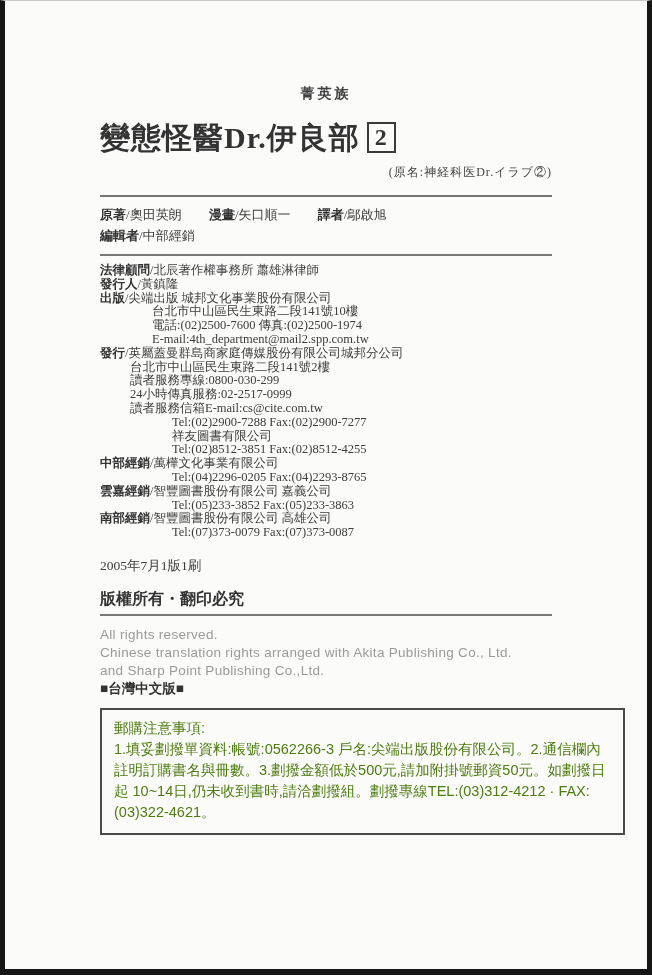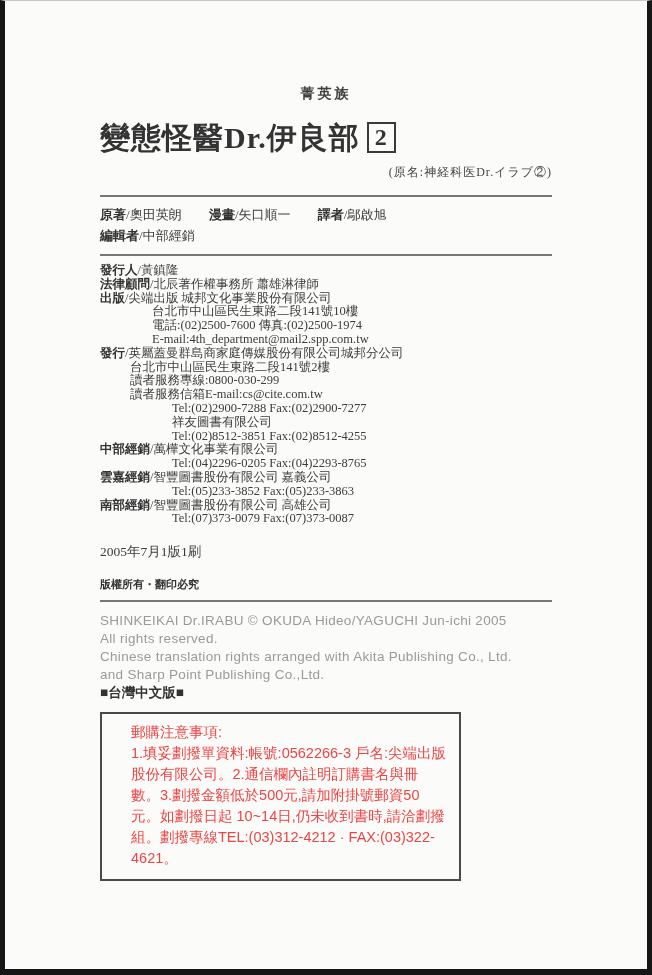--- a/index.html
+++ b/index.html
@@ -55,37 +55,37 @@
   .rule3{margin-top:7px;}
   .credits{margin-top:7px;font-size:13px;line-height:21px;}
   .credit-pair{margin-right:24px;}
   .plabel{font-weight:bold;color:#333;text-align:right;}
   .publines{margin-top:8px;font-size:12.5px;line-height:13.8px;}
   .pline{white-space:nowrap;}
   .ind1{padding-left:30px;}
   .ind2{padding-left:52px;}
   .ind3{padding-left:72px;}
   .date{margin-top:17px;font-size:13.5px;}
-  .rights{margin-top:15px;font-size:11px;font-weight:bold;line-height:17px;color:#333;}
+  .rights{margin-top:15px;font-size:16px;font-weight:bold;line-height:17px;color:#333;}
   .english{
     margin-top:10px;
     font-family:"Liberation Sans","DejaVu Sans",sans-serif;
     font-size:13.5px;line-height:18px;
     color:#9a9a9a;letter-spacing:0.3px;
   }
   .tw-label{font-size:13.5px;font-weight:bold;color:#333;}
   .order-box{
     margin-top:10px;
     box-sizing:border-box;
-    width:361px;
+    width:525px;
     border:2px solid #4a4a4a;
-    padding:8px 12px 10px 29px;
+    padding:8px 12px 10px 12px;
     font-family:"Liberation Sans","DejaVu Sans",sans-serif;
     font-size:14.5px;line-height:21px;
-    color:#ef4444;
+    color:#4d7c0f;
   }
 </style>
 </head>
 <body>
 
 <div class="page">
   <div class="content">
 
     <div class="series">菁英族</div>
 
@@ -104,29 +104,30 @@
         <span class="credit-pair"><span class="plabel">譯者</span><span>/</span><span>鄔啟旭</span></span>
       </div>
       <div class="pline">
         <span class="credit-pair"><span class="plabel">編輯者</span><span>/</span><span>中部經銷</span></span>
       </div>
     </div>
 
     <hr class="rule rule2">
 
     <div class="publines">
+      <div class="pline"><span class="plabel">法律顧問</span><span>/</span><span>北辰著作權事務所  蕭雄淋律師</span></div>
       <div class="pline"><span class="plabel">發行人</span><span>/</span><span>黃鎮隆</span></div>
-      <div class="pline"><span class="plabel">法律顧問</span><span>/</span><span>北辰著作權事務所  蕭雄淋律師</span></div>
       <div class="pline"><span class="plabel">出版</span><span>/</span><span>尖端出版  城邦文化事業股份有限公司</span></div>
       <div class="pline ind2"><span>台北市中山區民生東路二段141號10樓</span></div>
       <div class="pline ind2"><span>電話:(02)2500-7600 傳真:(02)2500-1974</span></div>
       <div class="pline ind2"><span>E-mail:4th_department@mail2.spp.com.tw</span></div>
       <div class="pline"><span class="plabel">發行</span><span>/</span><span>英屬蓋曼群島商家庭傳媒股份有限公司城邦分公司</span></div>
       <div class="pline ind1"><span>台北市中山區民生東路二段141號2樓</span></div>
       <div class="pline ind1"><span>讀者服務專線:0800-030-299</span></div>
+      <div class="pline ind1"><span>24小時傳真服務:02-2517-0999</span></div>
       <div class="pline ind1"><span>讀者服務信箱E-mail:cs@cite.com.tw</span></div>
       <div class="pline ind3"><span>Tel:(02)2900-7288  Fax:(02)2900-7277</span></div>
       <div class="pline ind3"><span>祥友圖書有限公司</span></div>
       <div class="pline ind3"><span>Tel:(02)8512-3851  Fax:(02)8512-4255</span></div>
       <div class="pline"><span class="plabel">中部經銷</span><span>/</span><span>萬樺文化事業有限公司</span></div>
       <div class="pline ind3"><span>Tel:(04)2296-0205  Fax:(04)2293-8765</span></div>
       <div class="pline"><span class="plabel">雲嘉經銷</span><span>/</span><span>智豐圖書股份有限公司  嘉義公司</span></div>
       <div class="pline ind3"><span>Tel:(05)233-3852   Fax:(05)233-3863</span></div>
       <div class="pline"><span class="plabel">南部經銷</span><span>/</span><span>智豐圖書股份有限公司  高雄公司</span></div>
       <div class="pline ind3"><span>Tel:(07)373-0079   Fax:(07)373-0087</span></div>
@@ -134,21 +135,20 @@
 
     <div class="date">2005年7月1版1刷</div>
 
     <div class="rights">
       <div>版權所有・翻印必究</div>
     </div>
 
     <hr class="rule rule3">
 
     <div class="english">
-      <div>SHINKEIKAI Dr.IRABU © OKUDA Hideo/YAGUCHI Jun-ichi 2005</div>
       <div>All rights reserved.</div>
       <div>Chinese translation rights arranged with Akita Publishing Co., Ltd.</div>
       <div>and Sharp Point Publishing Co.,Ltd.</div>
     </div>
 
     <div class="tw-label">■台灣中文版■</div>
 
     <div class="order-box">
       <div>郵購注意事項:</div>
       <div>1.填妥劃撥單資料:帳號:0562266-3  戶名:尖端出版股份有限公司。2.通信欄內註明訂購書名與冊數。3.劃撥金額低於500元,請加附掛號郵資50元。如劃撥日起 10~14日,仍未收到書時,請洽劃撥組。劃撥專線TEL:(03)312-4212 · FAX:(03)322-4621。</div>

